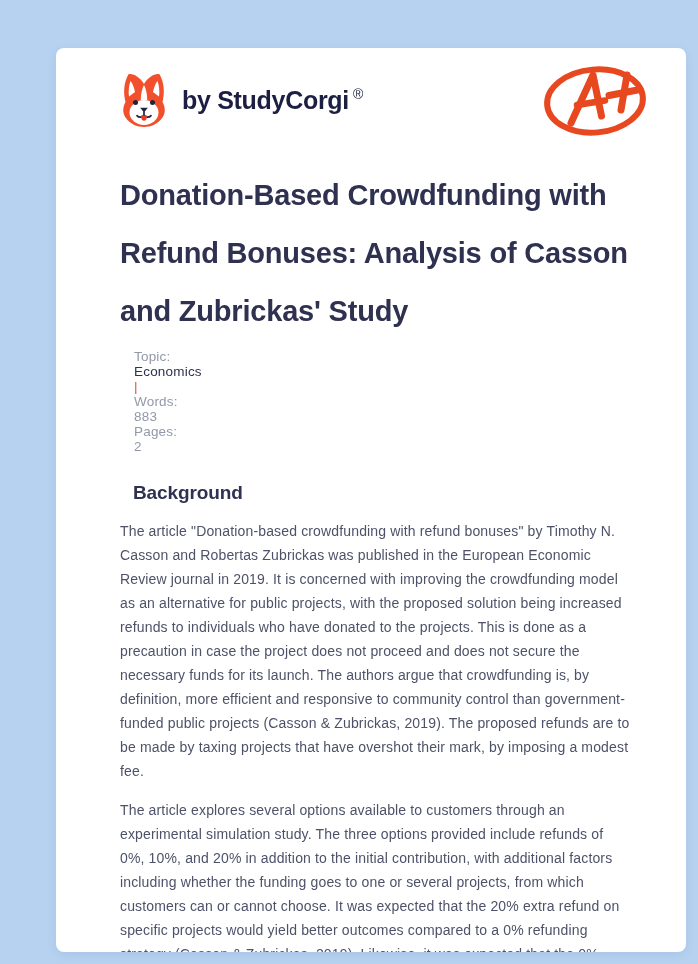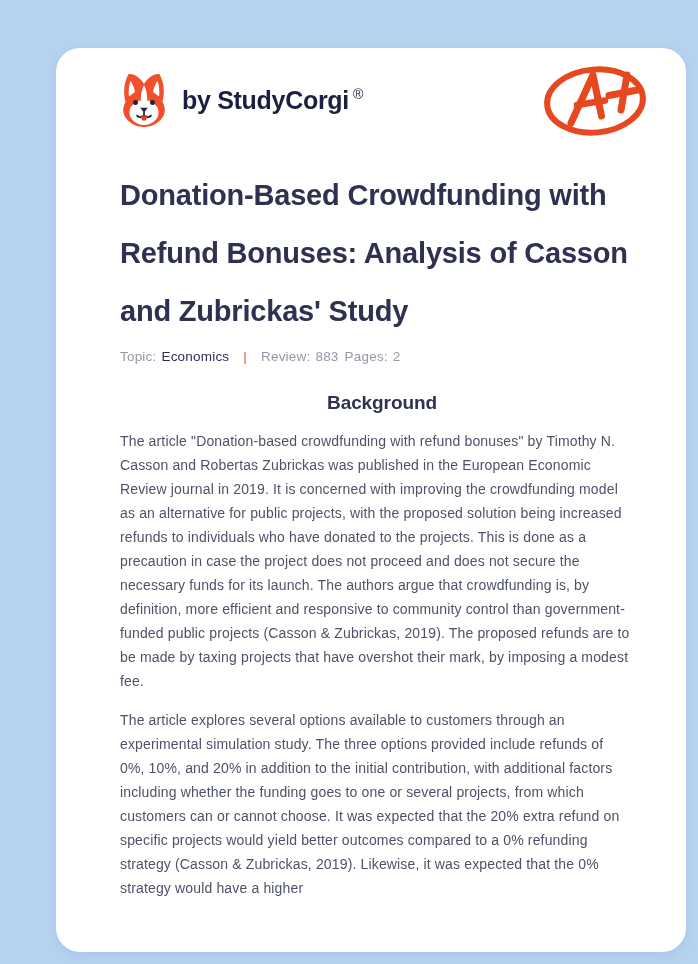--- a/index.html
+++ b/index.html
@@ -14,21 +14,21 @@
     overflow: hidden;
     position: relative;
   }
   .card {
     position: absolute;
     left: 56px;
     top: 48px;
     width: 630px;
     height: 904px;
     background: #ffffff;
-    border-radius: 24px;
+    border-radius: 8px;
     box-shadow: 0 3px 10px rgba(60, 90, 150, 0.10);
     box-sizing: border-box;
     overflow: hidden;
   }
   .card-header {
     display: flex;
     align-items: flex-start;
     justify-content: space-between;
     padding: 14px 38px 0 64px;
     height: 88px;
@@ -70,20 +70,21 @@
     letter-spacing: -0.2px;
     color: #2f3150;
   }
   .meta-row {
     display: flex;
     align-items: baseline;
     margin-top: 9px;
     font-size: 13.5px;
     color: #9298a8;
     letter-spacing: 0.2px;
+    flex-direction: column;
   }
   .meta-label { color: #9298a8; }
   .topic-link {
     color: #2f3150;
     font-weight: 500;
     margin-left: 5px;
     text-decoration: none;
     cursor: pointer;
   }
   .meta-sep {
@@ -92,21 +93,20 @@
   }
   .meta-value { margin-left: 5px; }
   .meta-label.pages { margin-left: 6px; }
 
   .section-heading {
     margin: 28px 0 0 13px;
     font-size: 19px;
     font-weight: 700;
     letter-spacing: -0.1px;
     color: #2f3150;
-    text-align: center;
   }
   .section-body {
     margin: 15px 0 0 0;
     font-size: 14px;
     line-height: 24px;
     letter-spacing: 0.15px;
     color: #4e5269;
   }
 </style>
 </head>
@@ -145,21 +145,21 @@
       </div>
     </div>
 
     <div class="content">
       <h1 class="doc-title">Donation-Based Crowdfunding with Refund Bonuses: Analysis of Casson and Zubrickas' Study</h1>
 
       <div class="meta-row">
         <span class="meta-label">Topic:</span>
         <a class="topic-link">Economics</a>
         <span class="meta-sep">|</span>
-        <span class="meta-label">Review:</span>
+        <span class="meta-label">Words:</span>
         <span class="meta-value">883</span>
         <span class="meta-label pages">Pages:</span>
         <span class="meta-value">2</span>
       </div>
 
       <h2 class="section-heading">Background</h2>
       <p class="section-body">The article "Donation-based crowdfunding with refund bonuses" by Timothy N. Casson and Robertas Zubrickas was published in the European Economic Review journal in 2019. It is concerned with improving the crowdfunding model as an alternative for public projects, with the proposed solution being increased refunds to individuals who have donated to the projects. This is done as a precaution in case the project does not proceed and does not secure the necessary funds for its launch. The authors argue that crowdfunding is, by definition, more efficient and responsive to community control than government-funded public projects (Casson &amp; Zubrickas, 2019). The proposed refunds are to be made by taxing projects that have overshot their mark, by imposing a modest fee.</p>
 
       <p class="section-body">The article explores several options available to customers through an experimental simulation study. The three options provided include refunds of 0%, 10%, and 20% in addition to the initial contribution, with additional factors including whether the funding goes to one or several projects, from which customers can or cannot choose. It was expected that the 20% extra refund on specific projects would yield better outcomes compared to a 0% refunding strategy (Casson &amp; Zubrickas, 2019). Likewise, it was expected that the 0% strategy would have a higher</p>
     </div>

